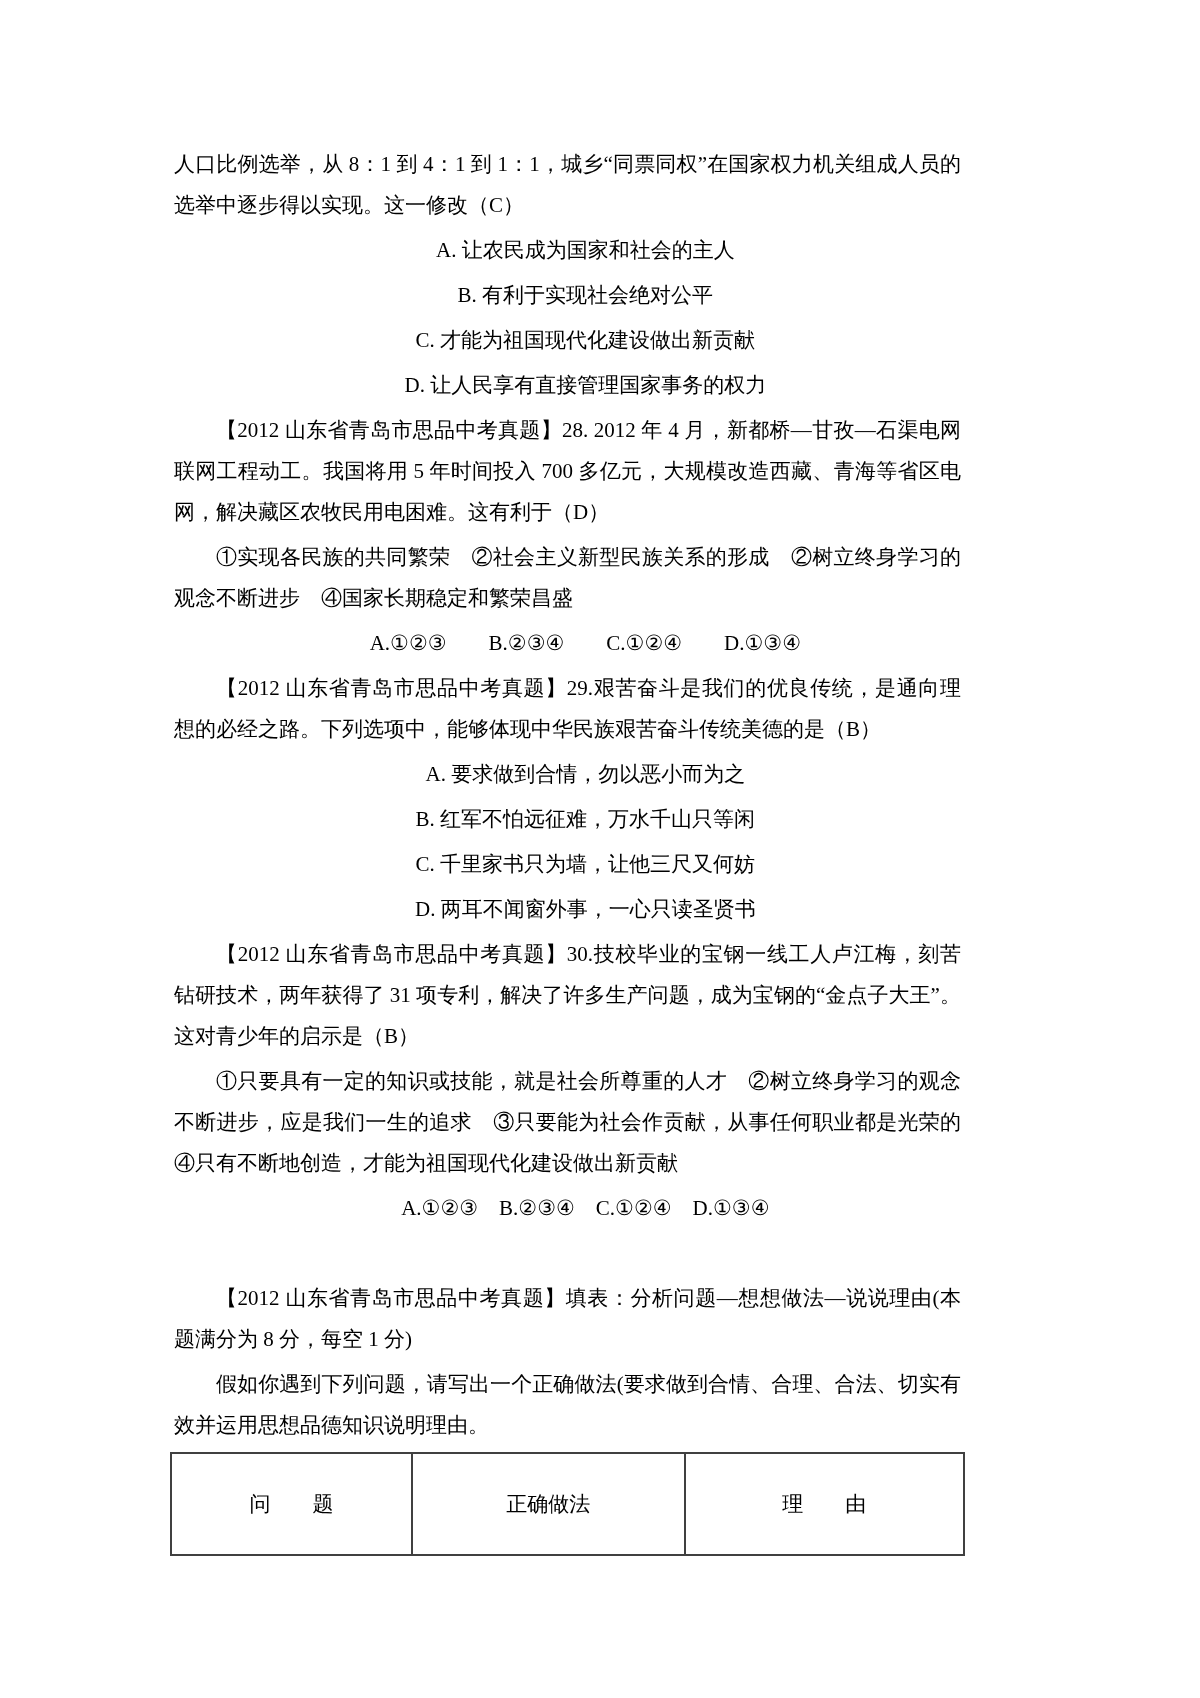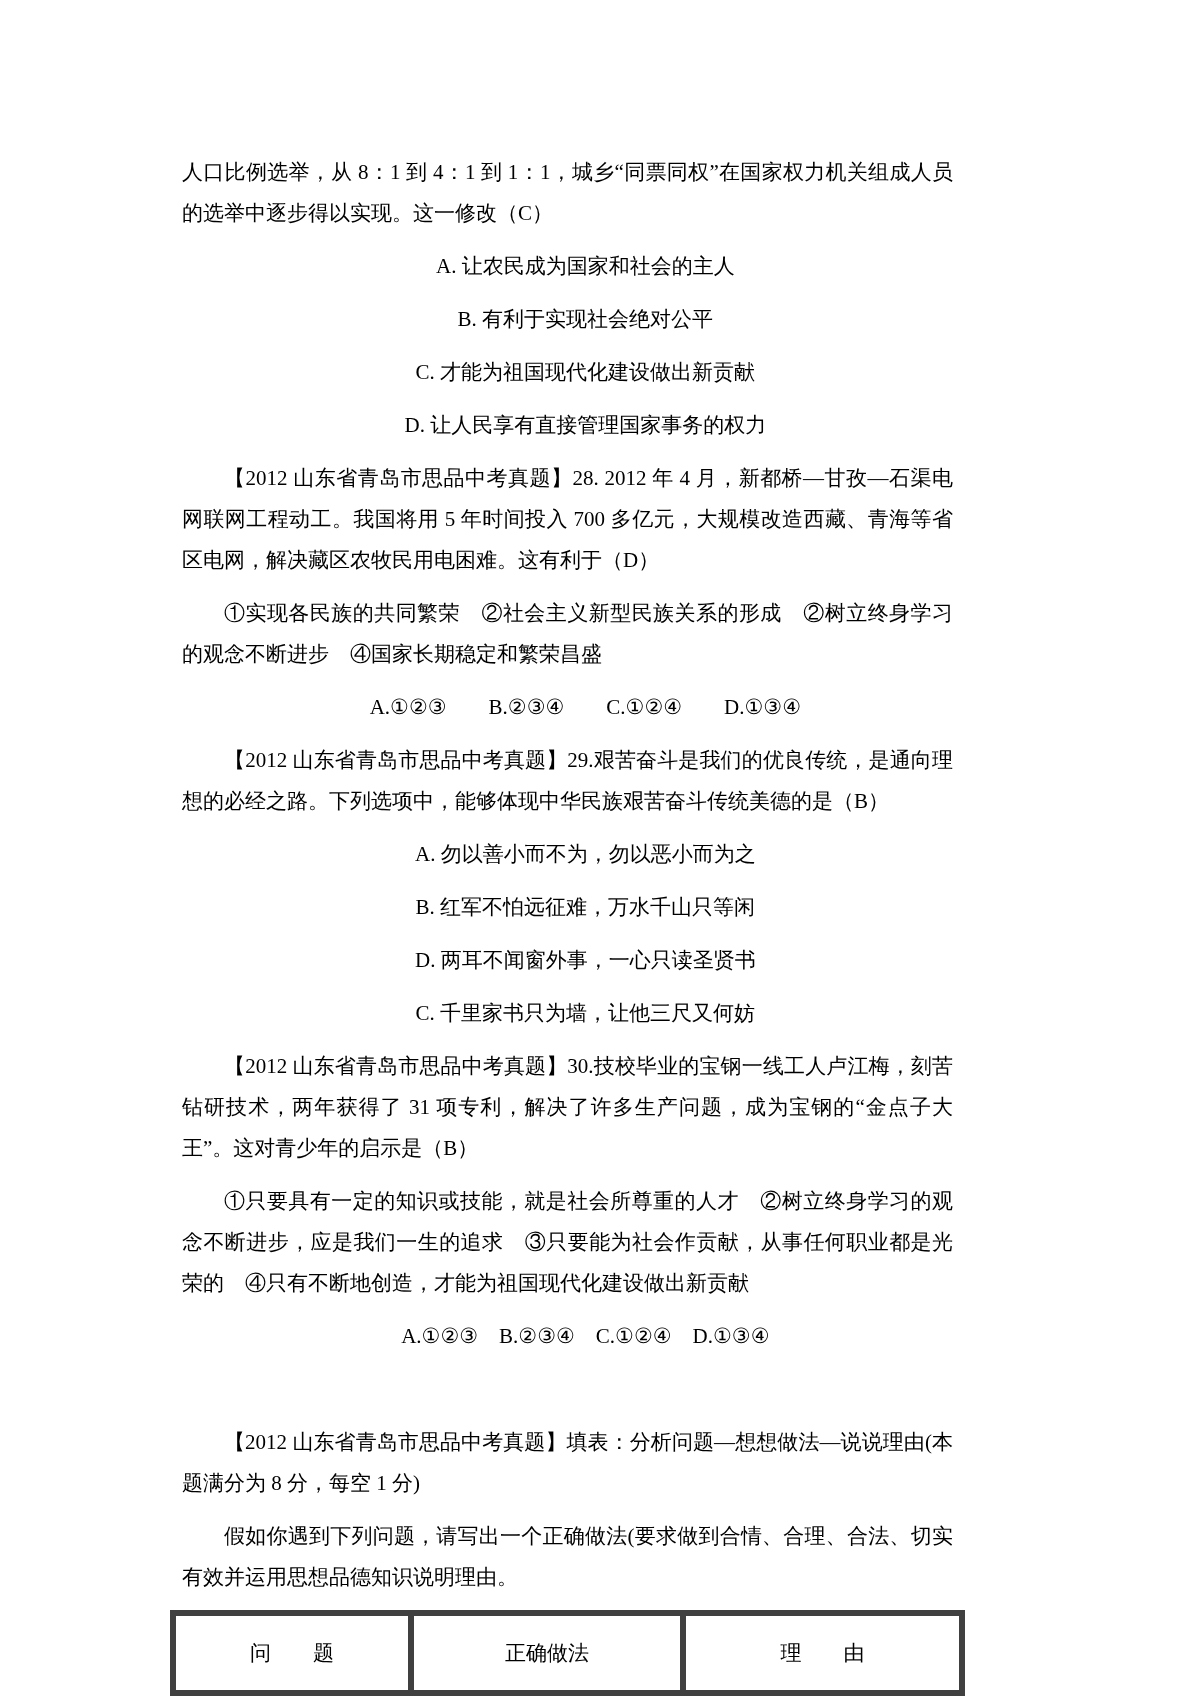--- a/index.html
+++ b/index.html
@@ -18,39 +18,39 @@
   }
   .content {
     position: absolute;
     left: 170px;
     top: 140px;
     width: 795px;
     font-size: 21px;
     line-height: 41px;
     text-align: justify;
   }
-  p { margin: 12px; padding: 0; }
+  p { margin: 4px; padding: 0; }
   .indent { text-indent: 2em; }
   .opt { text-indent: 1.7em; text-align: center; }
   .tag { font-weight: 400; }
   .gap { height: 41px; }
   table.fill {
     border-collapse: collapse;
     width: 795px;
     margin-top: 6px;
     table-layout: fixed;
   }
   table.fill th {
-    border: 6px solid #404040;
+    border: 2px solid #404040;
     height: 66px;
     font-weight: normal;
     font-size: 21px;
     text-align: center;
     vertical-align: middle;
-    padding: 4px;
+    padding: 17px;
   }
   th.col-q  { width: 30%; }
   th.col-a  { width: 34.5%; margin-top: 17px; }
   th.col-r  { width: 35.5%; }
 </style>
 </head>
 <body>
 
 <div class="page">
   <div class="content">
@@ -59,24 +59,24 @@
     <p class="opt">A. 让农民成为国家和社会的主人</p>
     <p class="opt">B. 有利于实现社会绝对公平</p>
     <p class="opt">C. 才能为祖国现代化建设做出新贡献</p>
     <p class="opt">D. 让人民享有直接管理国家事务的权力</p>
 
     <p class="indent"><span class="tag">【2012 山东省青岛市思品中考真题】</span><span>28. 2012 年 4 月，新都桥—甘孜—石渠电网联网工程动工。我国将用 5 年时间投入 700 多亿元，大规模改造西藏、青海等省区电网，解决藏区农牧民用电困难。这有利于（D）</span></p>
     <p class="indent">①实现各民族的共同繁荣　②社会主义新型民族关系的形成　②树立终身学习的观念不断进步　④国家长期稳定和繁荣昌盛</p>
     <p class="opt">A.①②③　　B.②③④　　C.①②④　　D.①③④</p>
 
     <p class="indent"><span class="tag">【2012 山东省青岛市思品中考真题】</span><span>29.艰苦奋斗是我们的优良传统，是通向理想的必经之路。下列选项中，能够体现中华民族艰苦奋斗传统美德的是（B）</span></p>
-    <p class="opt">A. 勿以善小而不为，勿以恶小而为之</p>
+    <p class="opt">A. 要求做到合情，勿以恶小而为之</p>
     <p class="opt">B. 红军不怕远征难，万水千山只等闲</p>
+    <p class="opt">C. 千里家书只为墙，让他三尺又何妨</p>
     <p class="opt">D. 两耳不闻窗外事，一心只读圣贤书</p>
-    <p class="opt">C. 千里家书只为墙，让他三尺又何妨</p>
 
     <p class="indent"><span class="tag">【2012 山东省青岛市思品中考真题】</span><span>30.技校毕业的宝钢一线工人卢江梅，刻苦钻研技术，两年获得了 31 项专利，解决了许多生产问题，成为宝钢的“金点子大王”。这对青少年的启示是（B）</span></p>
     <p class="indent">①只要具有一定的知识或技能，就是社会所尊重的人才　②树立终身学习的观念不断进步，应是我们一生的追求　③只要能为社会作贡献，从事任何职业都是光荣的　④只有不断地创造，才能为祖国现代化建设做出新贡献</p>
     <p class="opt">A.①②③　B.②③④　C.①②④　D.①③④</p>
 
     <div class="gap"></div>
 
     <p class="indent"><span class="tag">【2012 山东省青岛市思品中考真题】</span><span>填表：分析问题—想想做法—说说理由(本题满分为 8 分，每空 1 分)</span></p>
     <p class="indent">假如你遇到下列问题，请写出一个正确做法(要求做到合情、合理、合法、切实有效并运用思想品德知识说明理由。</p>
 

